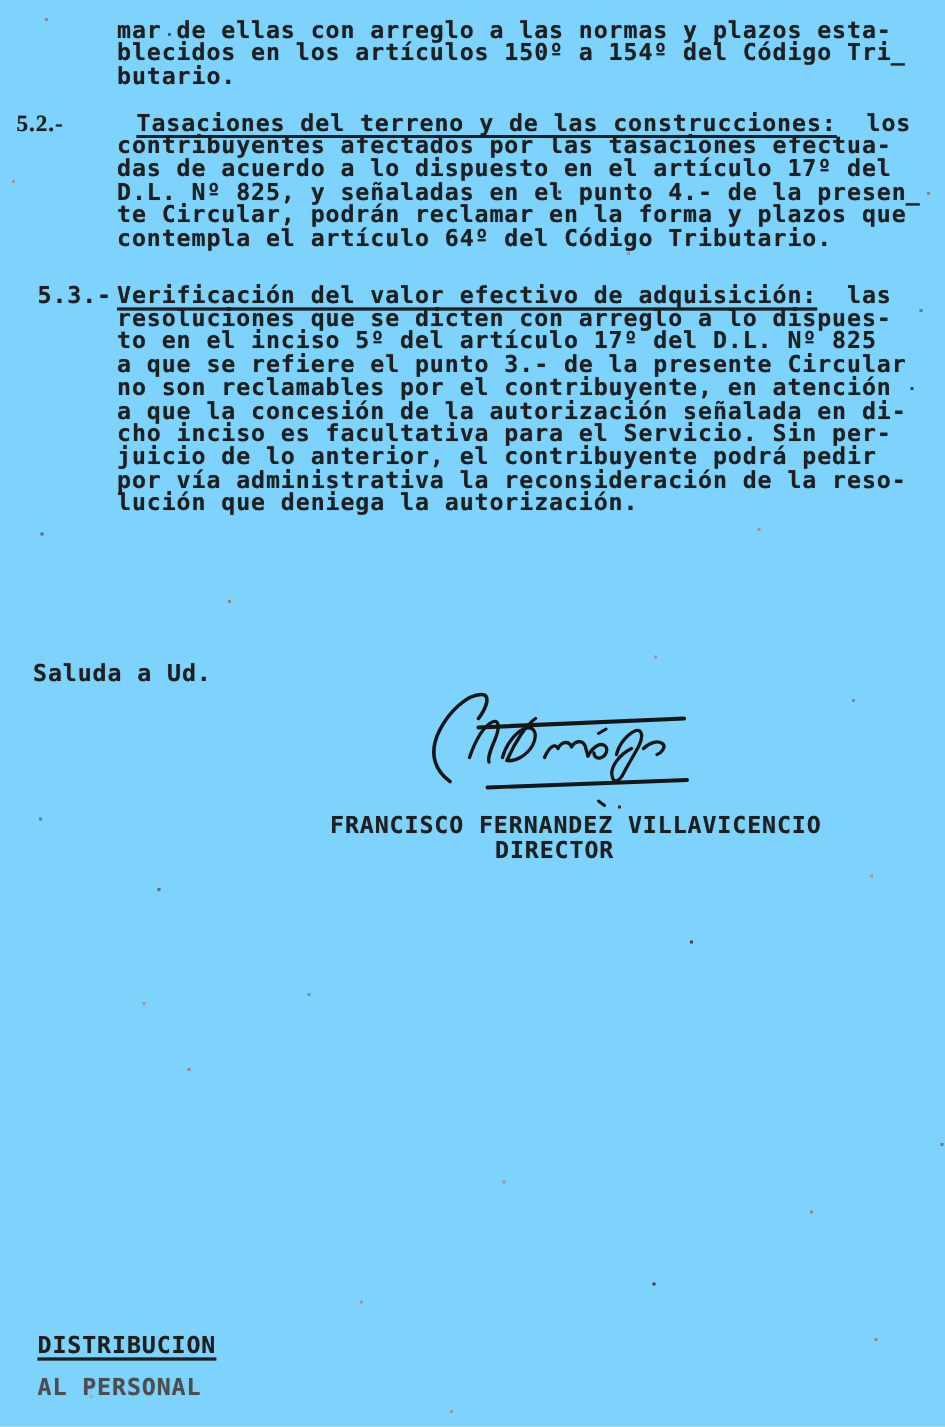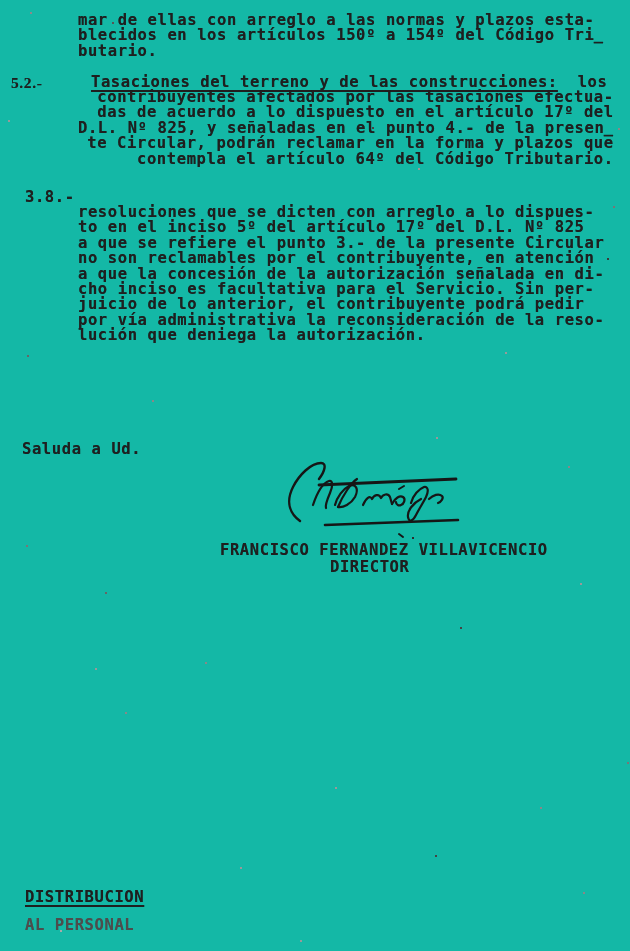--- a/index.html
+++ b/index.html
@@ -5,21 +5,21 @@
   html,body{margin:0;padding:0;}
   body{
     width:630px;height:951px;
     background:#ffffff;
     font-family:"DejaVu Sans Mono","Liberation Mono",monospace;
     position:relative;
     overflow:hidden;
   }
   .page{
     position:absolute;left:0;top:0;width:630px;height:951px;
-    background:#14b8a6;
+    background:#7dd3fc;
     color:#1e1e1e;
   }
   .tw{
     position:absolute;
     font-size:15.5px;
     line-height:15.4px;
     letter-spacing:0.6px;
     font-weight:700;
     white-space:pre;
     color:#1f1f1f;
@@ -63,27 +63,28 @@
 <div class="page">
 
   <div class="specks"></div>
 
   <div class="tw" style="left:78px;top:13px;">mar de ellas con arreglo a las normas y plazos esta-
 blecidos en los artículos 150º a 154º del Código Tri̲
 butario.</div>
 
   <div class="tw" style="left:11px;top:75px;font-family:Liberation Serif, serif;">5.2.-</div>
   <div class="tw" style="left:78px;top:75px;margin-left:13px;"><span class="u">Tasaciones del terreno y de las construcciones:</span><span>  los</span></div>
-  <div class="tw" style="left:78px;top:90px;text-align:right;">contribuyentes afectados por las tasaciones efectua-
+  <div class="tw" style="left:78px;top:90px;">contribuyentes afectados por las tasaciones efectua-
 das de acuerdo a lo dispuesto en el artículo 17º del
 D.L. Nº 825, y señaladas en el punto 4.- de la presen̲
 te Circular, podrán reclamar en la forma y plazos que
 contempla el artículo 64º del Código Tributario.</div>
 
-  <div class="tw" style="left:25px;top:190px;">3.8.-</div>
+  <div class="tw" style="left:25px;top:190px;">5.3.-</div>
+  <div class="tw" style="left:78px;top:190px;"><span class="u">Verificación del valor efectivo de adquisición:</span><span>  las</span></div>
   <div class="tw" style="left:78px;top:205px;">resoluciones que se dicten con arreglo a lo dispues-
 to en el inciso 5º del artículo 17º del D.L. Nº 825
 a que se refiere el punto 3.- de la presente Circular
 no son reclamables por el contribuyente, en atención
 a que la concesión de la autorización señalada en di-
 cho inciso es facultativa para el Servicio. Sin per-
 juicio de lo anterior, el contribuyente podrá pedir
 por vía administrativa la reconsideración de la reso-
 lución que deniega la autorización.</div>
 

